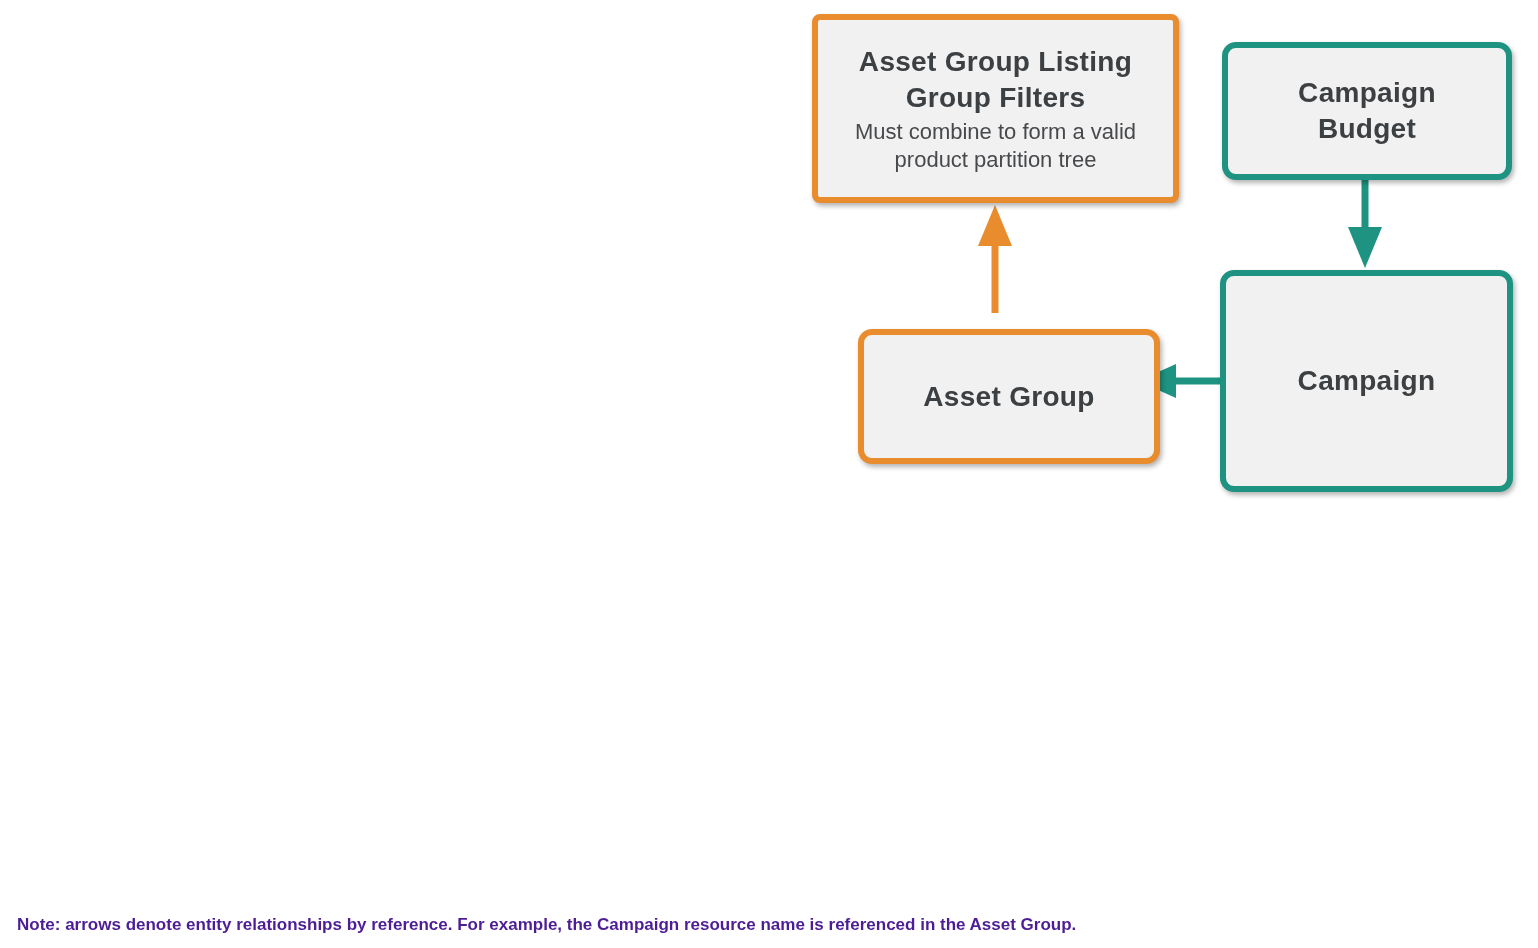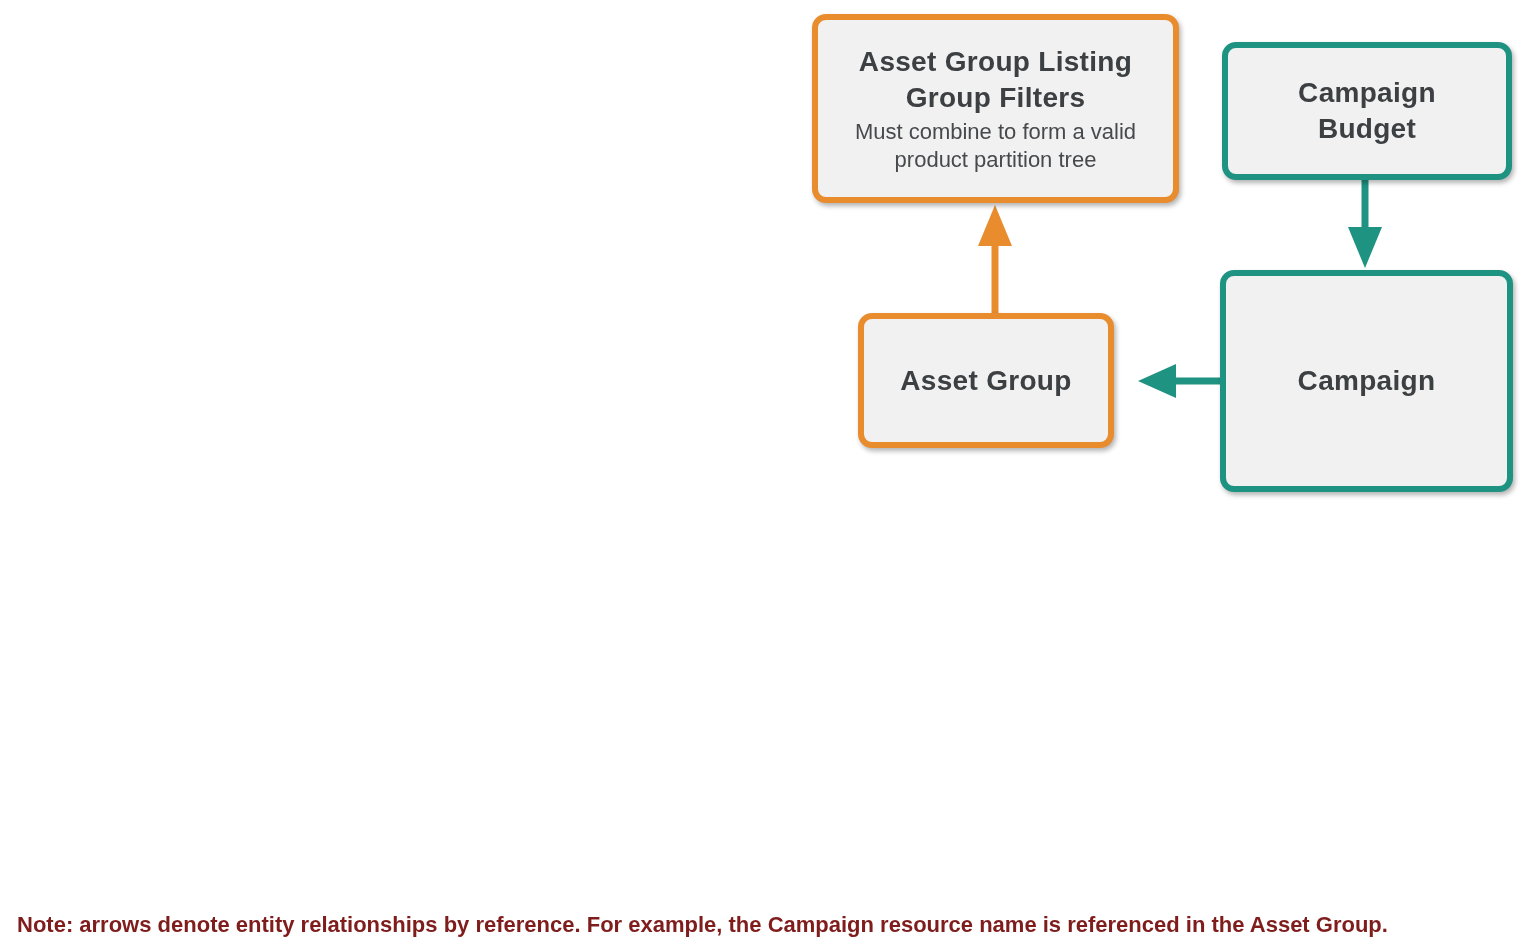--- a/index.html
+++ b/index.html
@@ -54,33 +54,33 @@
     white-space: pre-line;
   }
   .node-subtitle {
     font-size: 22px;
     line-height: 28px;
     color: var(--subtitle-text);
     white-space: pre-line;
     margin-top: 2px;
   }
 
-  #node-listing-filters { left: 812px; top: 14px;  width: 367px; height: 189px; }
+  #node-listing-filters { left: 812px; top: 14px;  width: 367px; height: 189px; border-radius: 8px; }
   #node-campaign-budget { left: 1222px; top: 42px; width: 290px; height: 138px; }
-  #node-asset-group     { left: 858px; top: 313px; width: 256px; height: 135px; }
+  #node-asset-group     { left: 858px; top: 329px; width: 302px; height: 135px; }
   #node-campaign        { left: 1220px; top: 270px; width: 293px; height: 222px; }
 
   .note {
     position: absolute;
     left: 17px;
     top: 913px;
-    font-size: 22px;
+    font-size: 17px;
     line-height: 24px;
     font-weight: bold;
-    color: #7f1d1d;
+    color: #4c1d95;
     white-space: nowrap;
   }
 </style>
 </head>
 <body>
 
 <div class="canvas">
 
   <svg class="arrows" viewBox="0 0 1538 948">
     <g class="arrow-orange">

